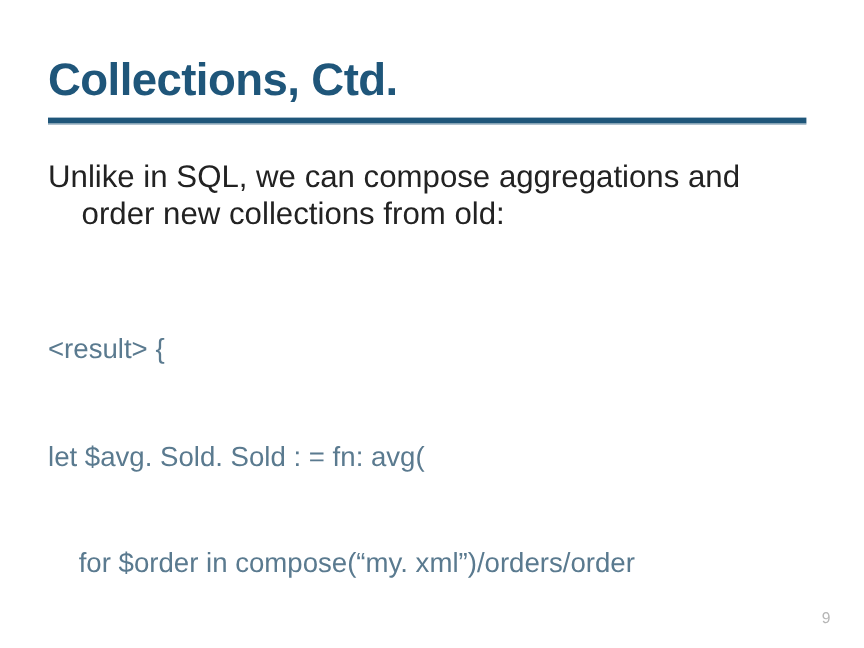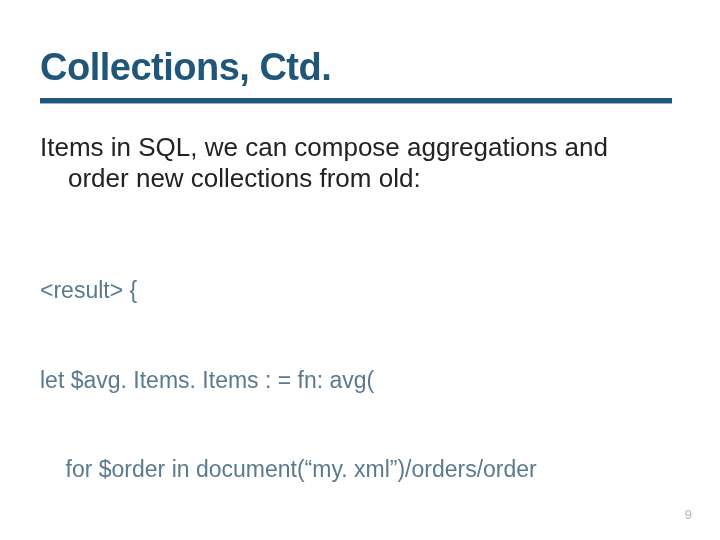--- a/index.html
+++ b/index.html
@@ -58,28 +58,28 @@
 </head>
 <body>
 
 <div class="slide">
 
   <h1 class="title">Collections, Ctd.</h1>
 
   <div class="rule"></div>
 
   <div class="intro">
-    <span class="intro-line1">Items in SQL, we can compose aggregations and</span>
+    <span class="intro-line1">Unlike in SQL, we can compose aggregations and</span>
     <span class="intro-line2">order new collections from old:</span>
   </div>
 
   <div class="code">
     <div>&lt;result&gt; {</div>
-    <div>let $avg. Items. Items : = fn: avg(</div>
-    <div>    for $order in document(“my. xml”)/orders/order</div>
+    <div>let $avg. Sold. Sold : = fn: avg(</div>
+    <div>    for $order in compose(“my. xml”)/orders/order</div>
     
     
     
     
   </div>
 
   <div class="pagenum">9</div>
 
 </div>
 

